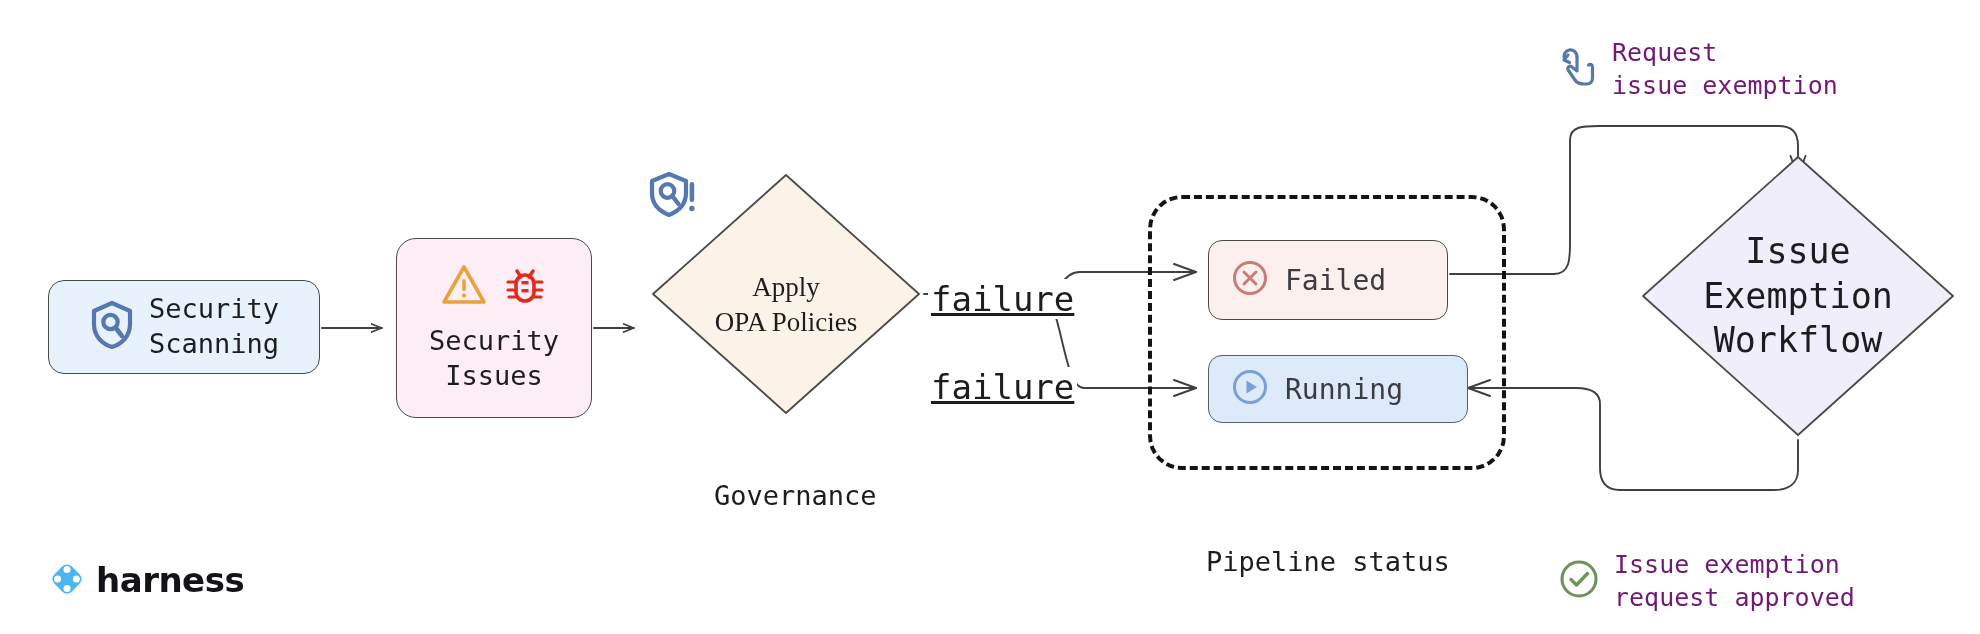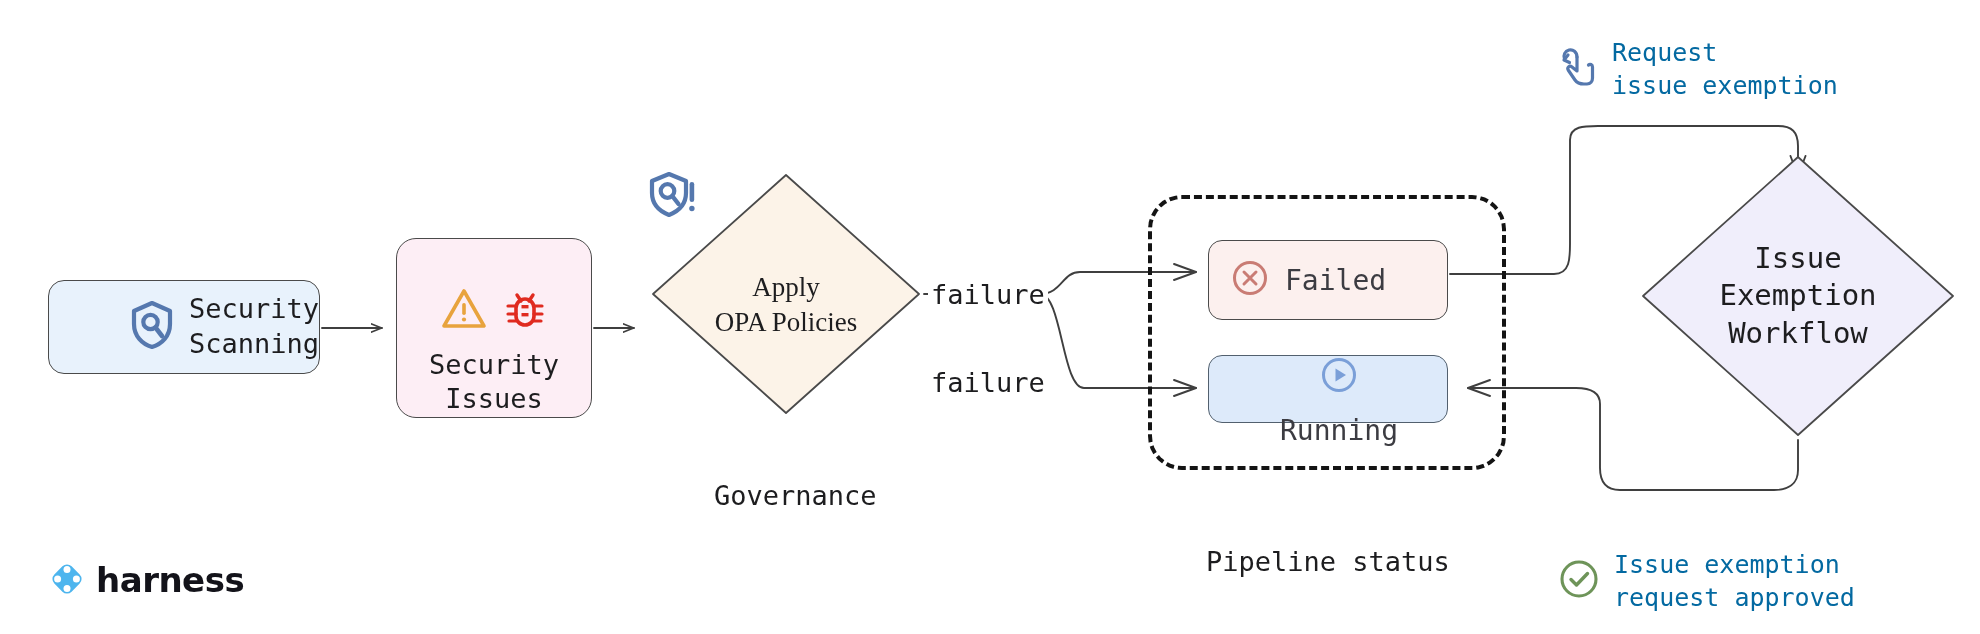--- a/index.html
+++ b/index.html
@@ -31,21 +31,20 @@
     box-sizing: border-box;
     display: flex;
     align-items: center;
     justify-content: center;
   }
 
   
   .rect {
     border: 1.6px solid #4a4a4a;
     border-radius: 16px;
-    justify-content: flex-end;
   }
   .rect.big {
     border-radius: 20px;
   }
   .node-inner {
     display: flex;
     align-items: center;
     justify-content: center;
     gap: 14px;
   }
@@ -112,40 +111,41 @@
     width: 276px;
     height: 248px;
   }
   #governance-diamond .diamond-content { padding-top: 8px; font-family: Liberation Serif, serif; }
   #exemption-diamond {
     left: 1638px;
     top: 152px;
     width: 320px;
     height: 288px;
   }
-  #exemption-diamond .node-label { font-size: 29px; }
+  #exemption-diamond .node-label { font-size: 35px; }
 
   
   .caption {
     position: absolute;
     font-size: 27px;
     color: #1d1d1f;
     white-space: nowrap;
   }
   #governance-caption { left: 714px; top: 480px; }
   #pipeline-caption  { left: 1206px; top: 498px; margin-top: 48px; }
 
   
   .edge-label {
     position: absolute;
-    font-size: 27px;
+    font-size: 34px;
     color: #1d1d1f;
     white-space: nowrap;
     background: #ffffff;
     padding: 0 3px;
+    text-decoration: underline;
   }
   #label-failure { left: 928px; top: 279px; }
   #label-success { left: 928px; top: 367px; }
 
   
   #pipeline-group {
     position: absolute;
     left: 1148px;
     top: 195px;
     width: 358px;
@@ -174,38 +174,37 @@
   #status-failed {
     left: 1208px;
     top: 240px;
     width: 240px;
     height: 80px;
     background: #fcf0ee;
   }
   #status-running {
     left: 1208px;
     top: 355px;
-    width: 240px;
+    width: 260px;
     height: 68px;
     background: #ddeafa;
     border-color: #52606e;
-    flex-direction: column;
   }
 
   
   .annotation {
     position: absolute;
     display: flex;
     align-items: center;
     gap: 14px;
   }
   .annotation .ann-text {
     font-size: 25px;
     line-height: 1.32;
-    color: #0369a1;
+    color: #701a75;
     white-space: pre-line;
   }
   #annotation-request { left: 1558px; top: 36px; }
   #annotation-approved { left: 1558px; top: 548px; }
 
   
   #harness-logo {
     position: absolute;
     left: 48px;
     top: 560px;

